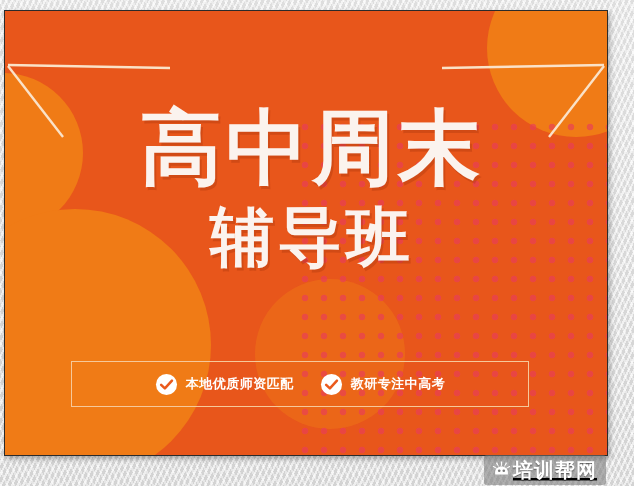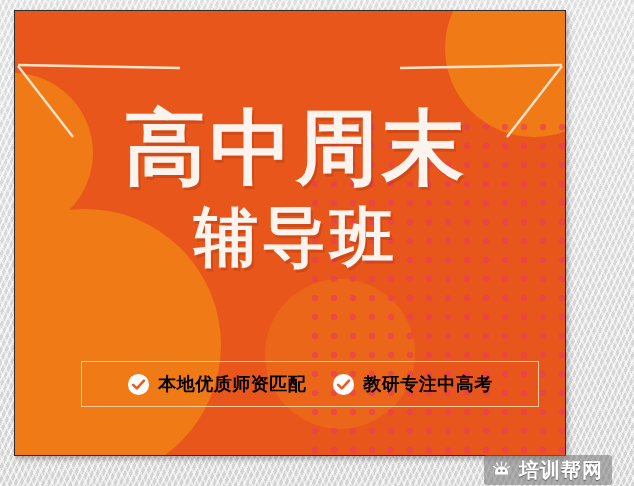--- a/index.html
+++ b/index.html
@@ -22,23 +22,23 @@
     background-color: #e6e6e6;
     background-image:
       repeating-linear-gradient(115deg, rgba(255,255,255,0.55) 0px, rgba(255,255,255,0.55) 2px, rgba(0,0,0,0.035) 2px, rgba(0,0,0,0.035) 5px),
       repeating-linear-gradient(65deg, rgba(255,255,255,0.42) 0px, rgba(255,255,255,0.42) 2px, rgba(0,0,0,0.03) 2px, rgba(0,0,0,0.03) 6px),
       linear-gradient(#ededed, #e2e2e2);
   }
 
   
   #poster {
     position: absolute;
-    left: 14px;
+    left: 4px;
     top: 10px;
-    width: 552px;
+    width: 604px;
     height: 446px;
     background: #e8561b;
     border: 1px solid #2b2b2b;
     box-sizing: border-box;
     overflow: hidden;
     box-shadow: 2px 3px 5px rgba(0,0,0,0.28);
   }
 
   
   .blob {
@@ -140,40 +140,41 @@
     align-items: center;
     gap: 8px;
   }
   .check-icon {
     width: 23px;
     height: 23px;
     flex: 0 0 23px;
     display: block;
   }
   .badge-label {
-    color: #000000;
+    color: #ffffff;
     font-family: "DejaVu Sans", "Liberation Sans", sans-serif;
-    font-size: 18px;
+    font-size: 13px;
     font-weight: bold;
     letter-spacing: 0.5px;
     white-space: nowrap;
   }
 
   
   #watermark {
     position: absolute;
     left: 484px;
     top: 455px;
     height: 30px;
     padding: 0 9px 0 7px;
     display: flex;
     align-items: center;
-    gap: 7px;
+    gap: 1px;
     background: rgba(118,118,118,0.55);
     border-radius: 3px;
+    text-decoration: underline;
   }
   #watermark-icon {
     width: 21px;
     height: 21px;
     display: block;
   }
   #watermark-text {
     color: #ffffff;
     font-family: "DejaVu Sans", "Liberation Sans", sans-serif;
     font-size: 20px;

